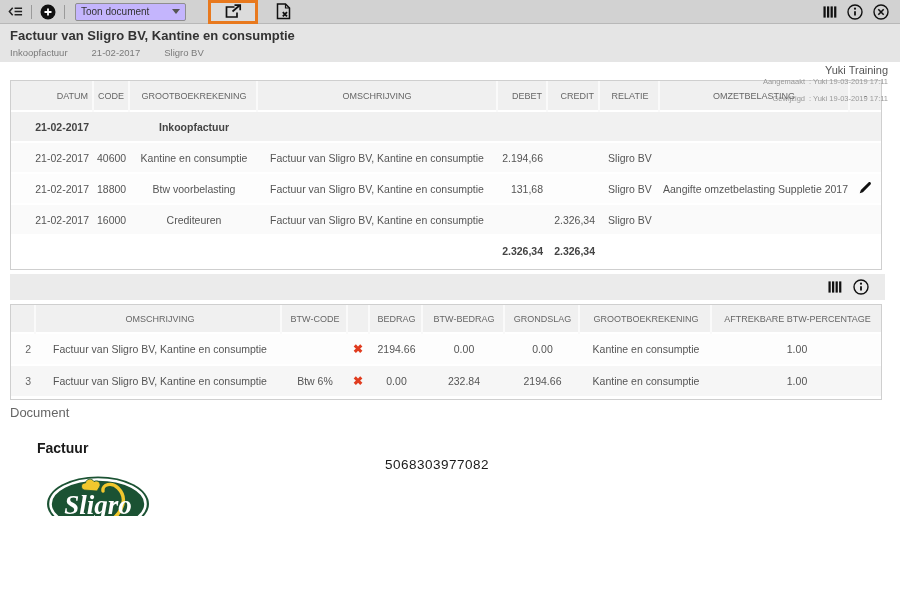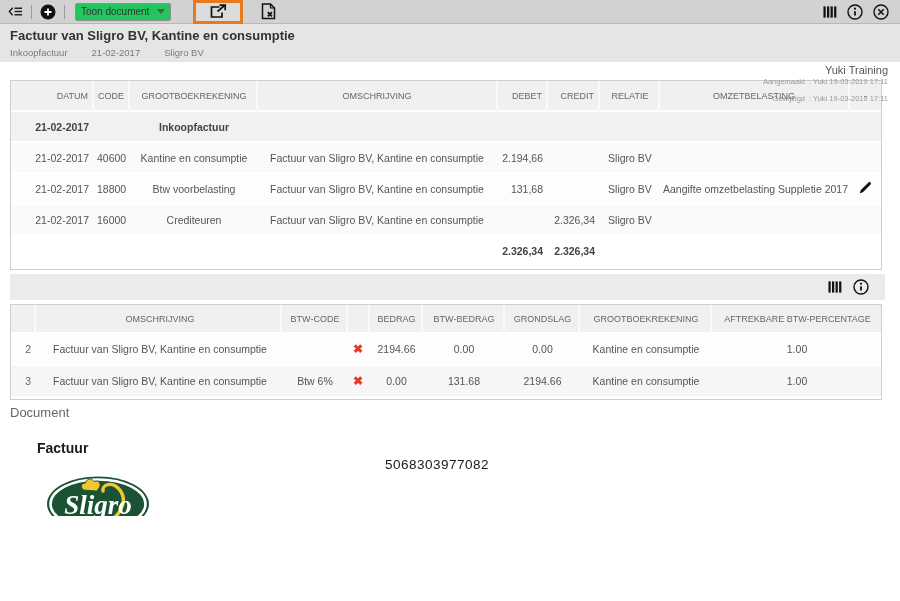--- a/index.html
+++ b/index.html
@@ -11,22 +11,22 @@
   }
 
   
   .toolbar {
     height:24px; background:#d2d2d2; border-bottom:1px solid #b8b8b8;
     display:flex; align-items:center; padding:0 8px; gap:8px;
   }
   .tb-divider { width:1px; height:14px; background:#9a9a9a; }
   .tb-icon { display:flex; align-items:center; justify-content:center; cursor:pointer; }
   .dropdown {
-    background:#22c55e; border:1px solid #8f8f8f; border-radius:2px;
-    height:18px; width:96px; font-size:10px; color:#333;
+    background:#c4b5fd; border:1px solid #8f8f8f; border-radius:2px;
+    height:18px; width:111px; font-size:10px; color:#333;
     display:flex; align-items:center; justify-content:space-between; padding:0 5px;
     margin-left:2px;
   }
   .caret-down {
     width:0; height:0; border-left:4px solid transparent; border-right:4px solid transparent;
     border-top:5px solid #555;
   }
   .share-btn {
     height:24px; width:50px; margin-left:14px;
     border:3px solid #E8791E; background:#dcdcdc;
@@ -320,21 +320,21 @@
       <td class="ta-l pl6">0.00</td>
       <td class="ta-l pl6">Kantine en consumptie</td>
       <td class="ta-l pl6">1.00</td>
     </tr>
     <tr class="fr-row-b">
       <td class="ta-r line-no">3</td>
       <td class="ta-l pl8">Factuur van Sligro BV, Kantine en consumptie</td>
       <td class="ta-l pl6">Btw 6%</td>
       <td class="ta-c delete-x">✖</td>
       <td class="ta-l pl6">0.00</td>
-      <td class="ta-l pl6">131.68</td>
+      <td class="ta-l pl6">232.84</td>
       <td class="ta-l pl6">2194.66</td>
       <td class="ta-l pl6">Kantine en consumptie</td>
       <td class="ta-l pl6">1.00</td>
     </tr>
   </tbody>
     </table>
 </div>
 
 <div class="doc-label">Document</div>
 <div class="doc-area">

